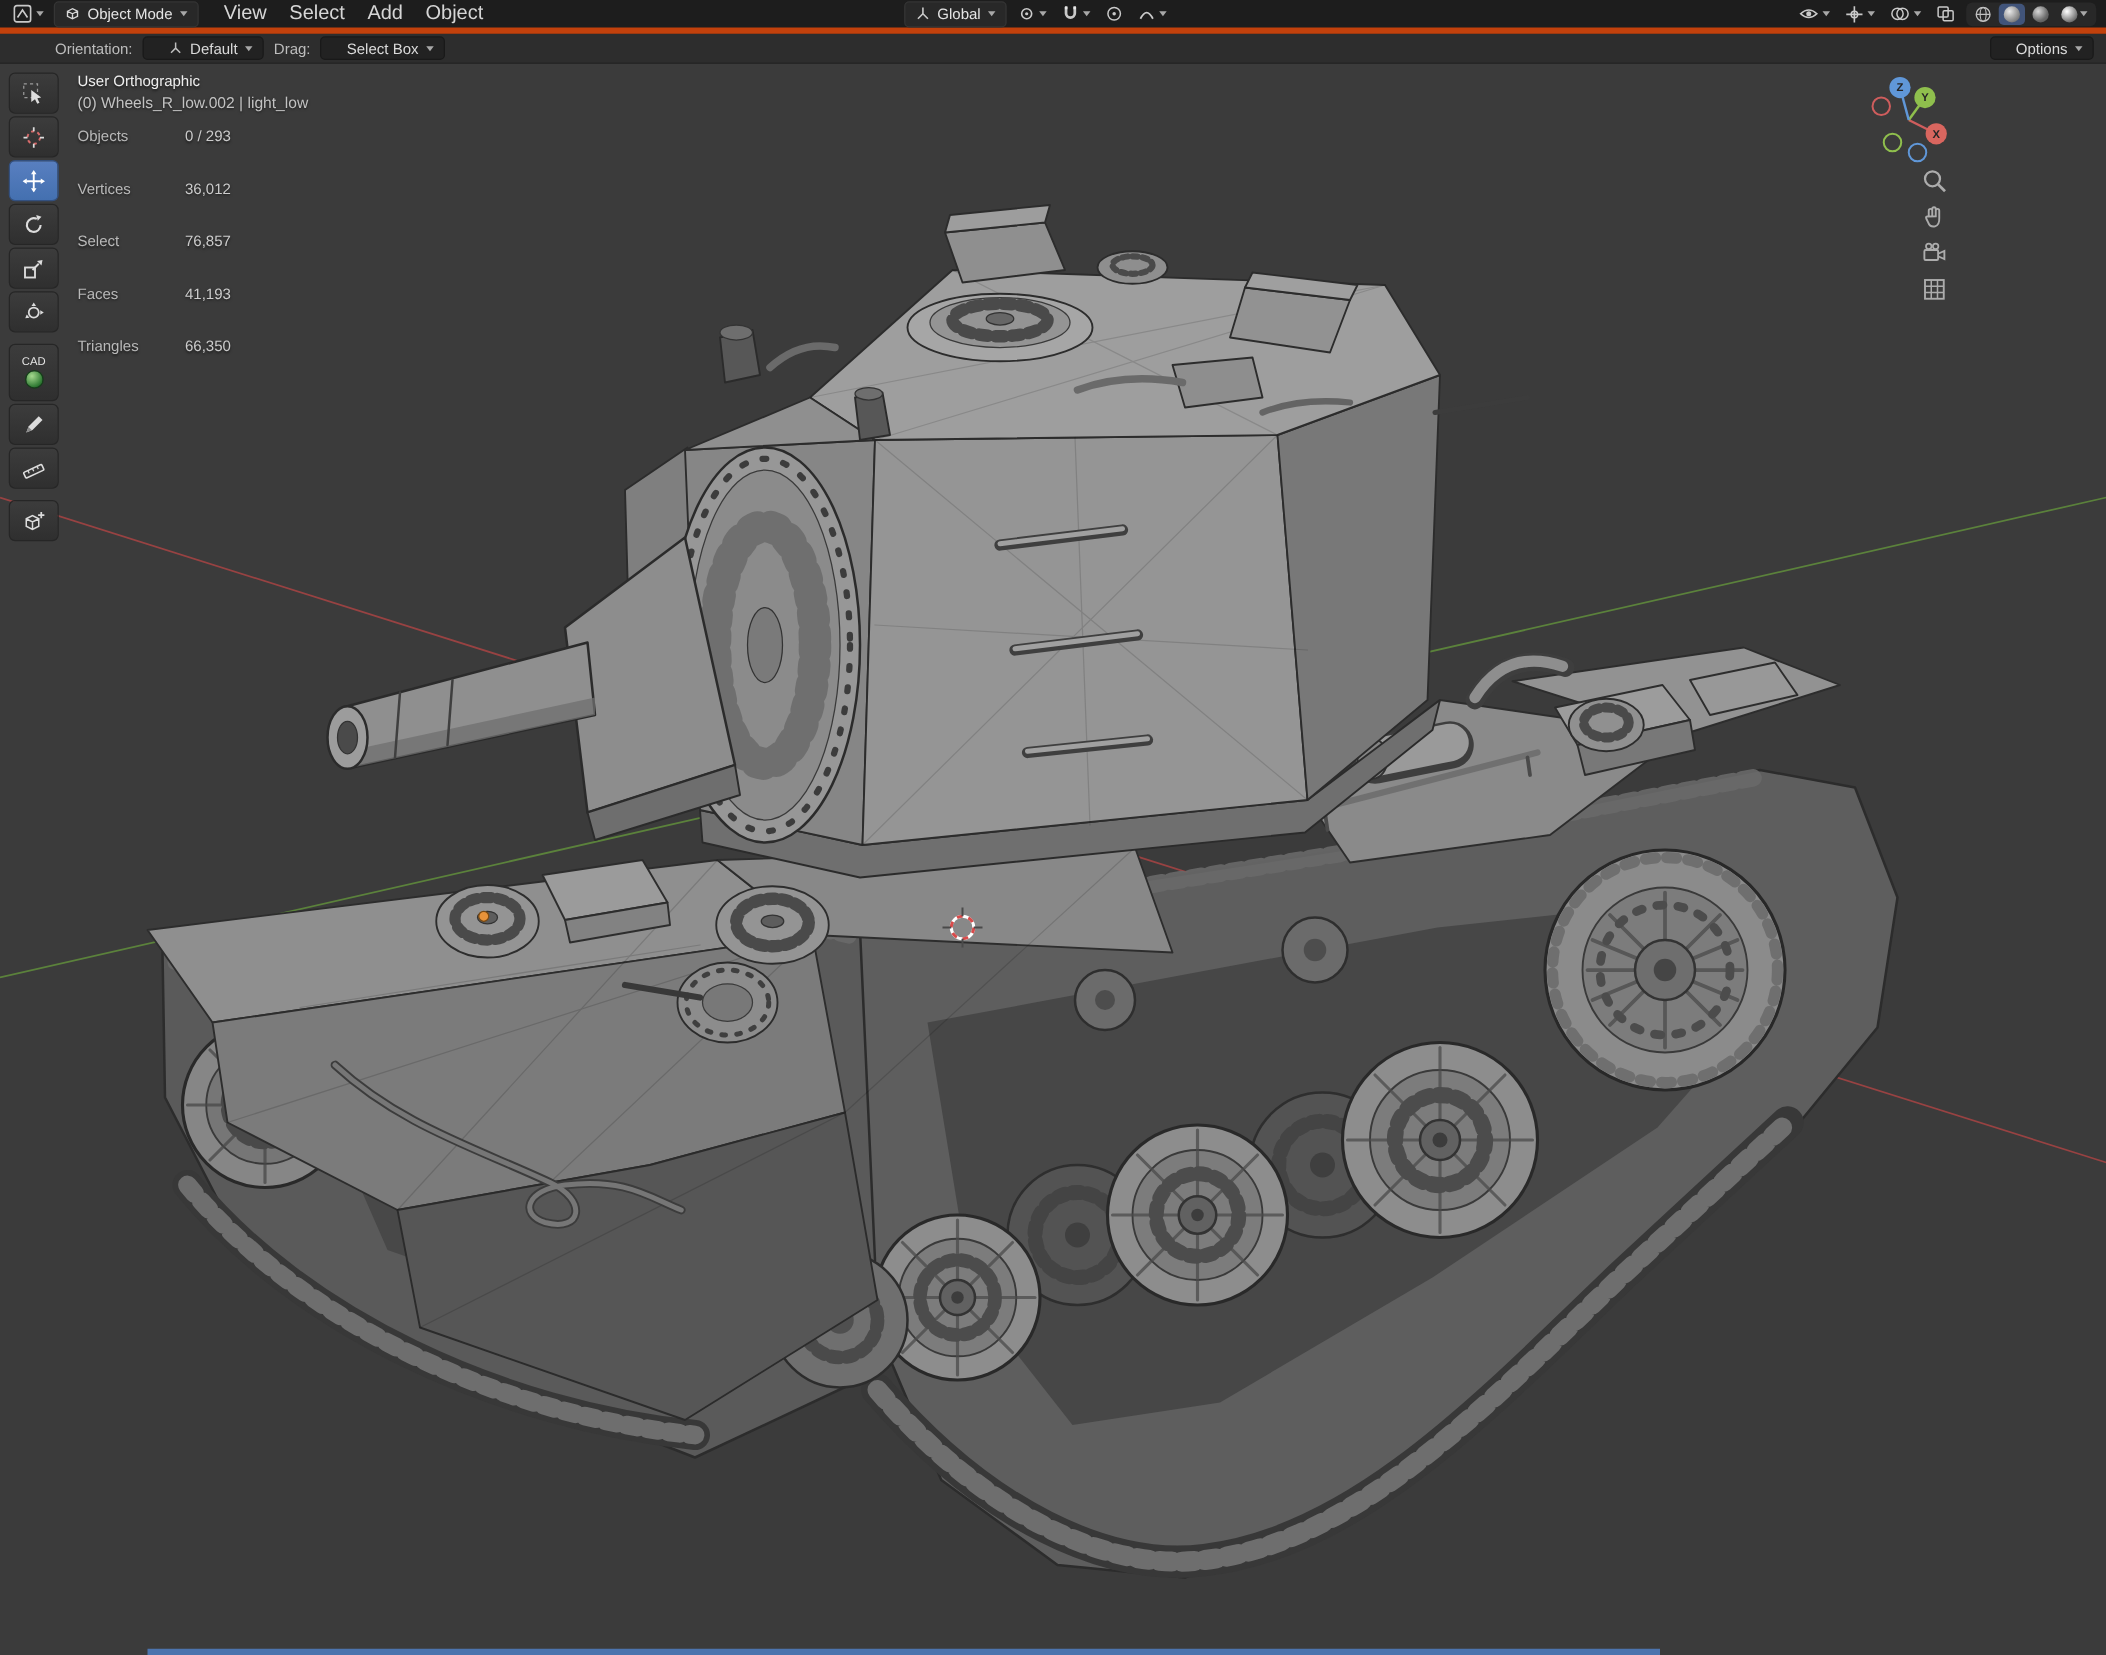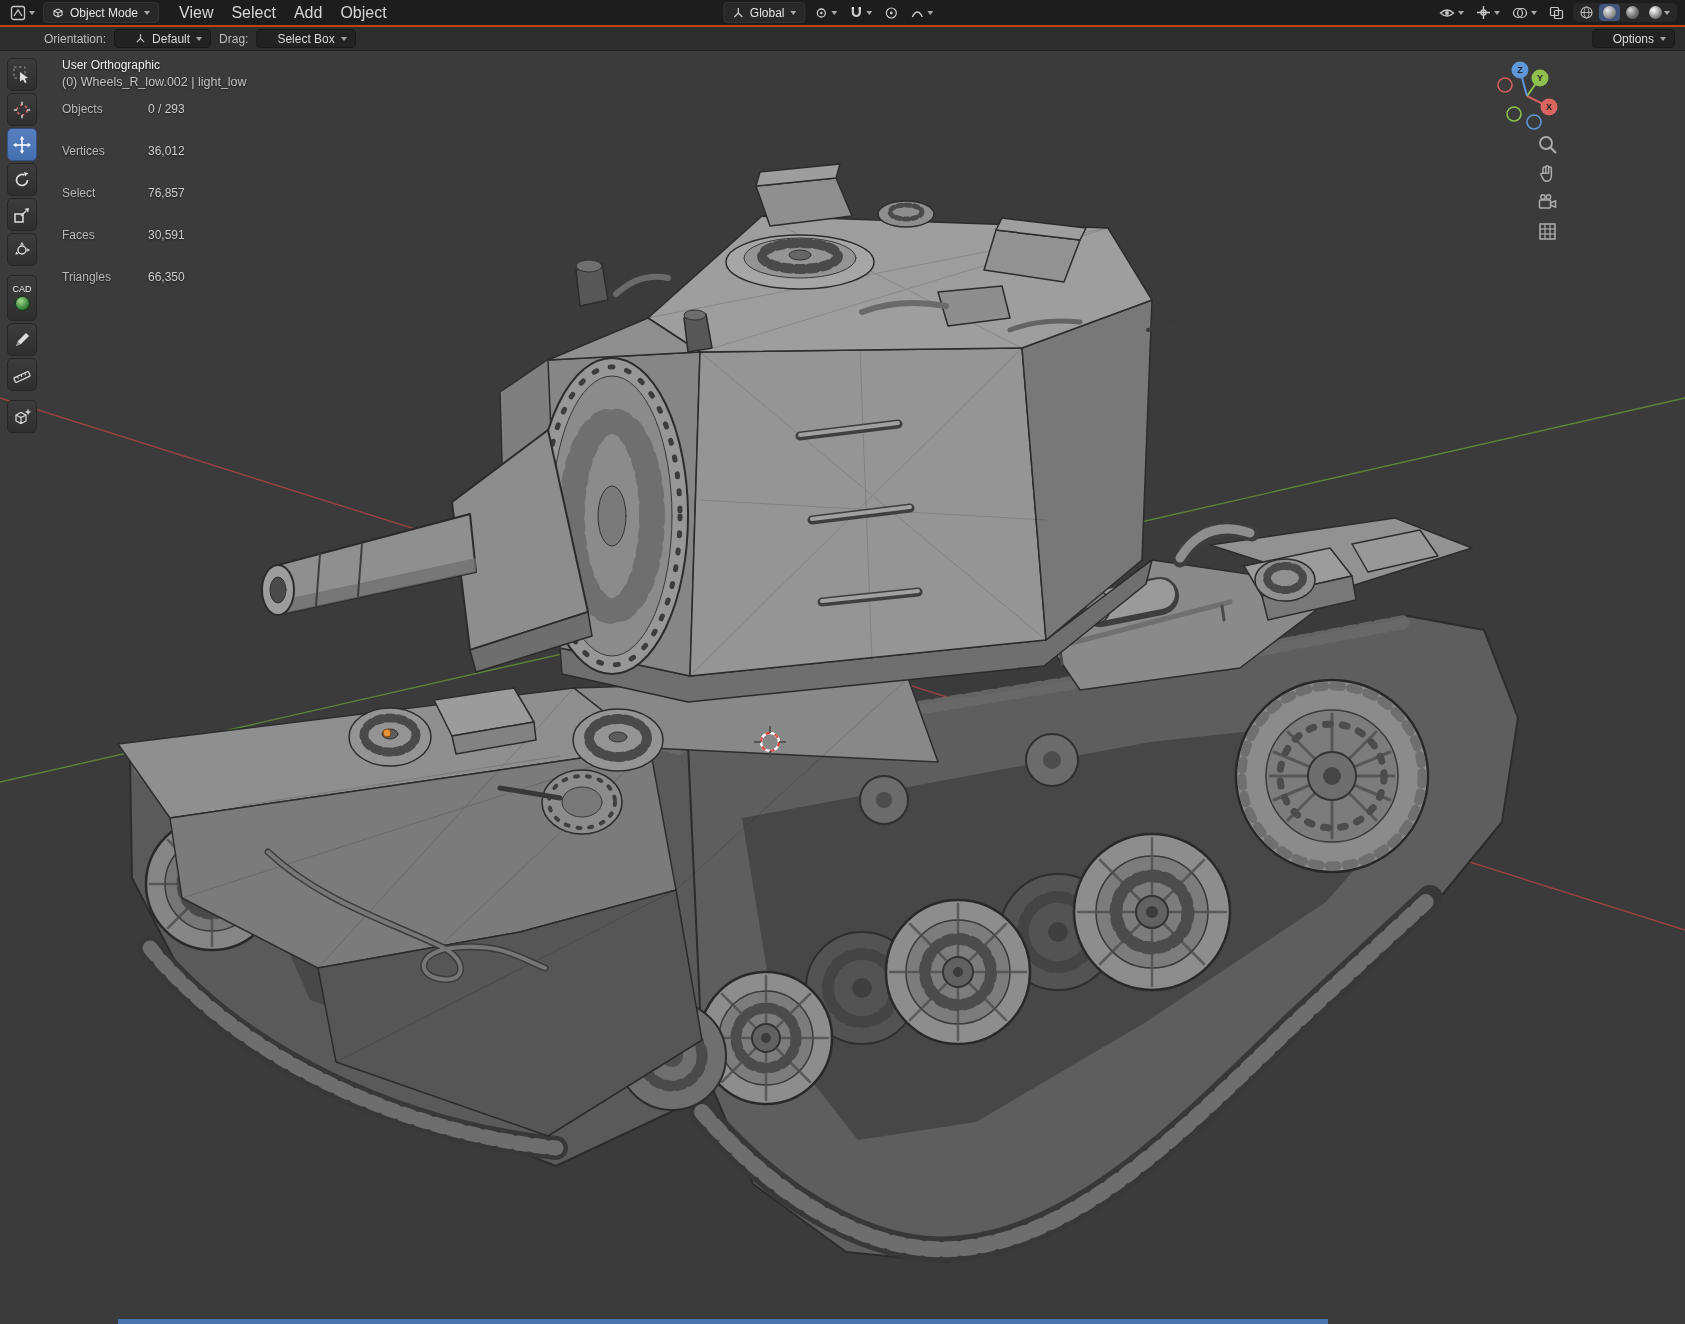--- a/index.html
+++ b/index.html
@@ -5,21 +5,21 @@
   *{margin:0;padding:0;box-sizing:border-box;}
   html,body{width:1685px;height:1324px;overflow:hidden;background:#3b3b3b;
     font-family:"Liberation Sans",sans-serif;user-select:none;}
   .app{position:relative;width:1685px;height:1324px;}
 
   
   .scene{position:absolute;inset:0;display:block;}
 
   
   .topbar{position:absolute;top:0;left:0;right:0;height:27px;background:#1d1d1d;
-    border-bottom:2px solid #c2410c;display:flex;align-items:center;padding:0 8px;gap:6px;z-index:40;}
+    border-bottom:5px solid #c2410c;display:flex;align-items:center;padding:0 8px;gap:6px;z-index:40;}
   .tb-center{position:absolute;left:50%;transform:translateX(-56%);display:flex;align-items:center;gap:6px;}
   .tb-right{margin-left:auto;display:flex;align-items:center;gap:6px;}
   .menus{display:flex;align-items:center;gap:2px;margin-left:6px;}
   .menu-item{color:#d6d6d6;font-size:16px;padding:3px 8px;border-radius:3px;cursor:default;}
   .dd{display:inline-flex;align-items:center;gap:6px;background:#282828;border:1px solid #353535;
     border-radius:4px;height:21px;padding:0 8px;color:#e4e4e4;font-size:12px;white-space:nowrap;}
   .caret{width:0;height:0;border-left:3.5px solid transparent;border-right:3.5px solid transparent;
     border-top:4px solid #a8a8a8;display:inline-block;}
   .icon-btn{display:inline-flex;align-items:center;gap:3px;padding:2px 3px;border-radius:3px;}
   .icon-btn svg,.editor-btn svg{display:block;}
@@ -33,21 +33,21 @@
 
   
   .toolrow{position:absolute;top:27px;left:0;right:0;height:24px;background:#2d2d2d;
     border-bottom:1px solid #242424;display:flex;align-items:center;padding:0 10px 0 44px;gap:8px;z-index:39;}
   .trlabel{color:#bdbdbd;font-size:12px;text-align:right;}
   .dd-dark{background:#222222;border:1px solid #191919;height:19px;color:#dadada;padding-left:20px;}
   .spacer{flex:1;}
 
   
   .toolbar-left{position:absolute;left:7px;top:58px;display:flex;flex-direction:column;gap:2px;z-index:30;}
-  .tool-btn{width:30px;height:33px;border-radius:5px;background:linear-gradient(#3c3c3c,#2f2f2f);
+  .tool-btn{width:40px;height:33px;border-radius:5px;background:linear-gradient(#3c3c3c,#2f2f2f);
     border:1px solid #262626;display:flex;align-items:center;justify-content:center;flex-direction:column;}
   .tool-btn.active{background:linear-gradient(#587fc0,#4470b0);border-color:#33507f;}
   .tool-btn.tall{height:46px;gap:2px;}
   .tgap{height:5px;}
   .cad-label{font-size:9px;color:#e6e6e6;line-height:9px;}
   .cad-ball{width:15px;height:15px;border-radius:50%;
     background:radial-gradient(circle at 35% 30%,#a5d98e,#2f7a33 70%,#1b4a1f);border:1px solid #163d1a;}
 
   
   .overlay-info{position:absolute;left:62px;top:57px;z-index:20;
@@ -509,21 +509,21 @@
     <div class="ov-view">User Orthographic</div>
     <div class="ov-obj">(0) Wheels_R_low.002 | light_low</div>
     <div class="stats">
       <span class="sl">Objects</span>
         <span class="sv">0 / 293</span>
       <span class="sl">Vertices</span>
         <span class="sv">36,012</span>
       <span class="sl">Select</span>
         <span class="sv">76,857</span>
       <span class="sl">Faces</span>
-        <span class="sv">30,591</span>
+        <span class="sv">41,193</span>
       <span class="sl">Triangles</span>
         <span class="sv">66,350</span>
     </div>
   </div>
 
   <div class="gizmo">
     <svg width="84" height="84" viewBox="0 0 84 84">
       <g stroke-width="2">
         <line x1="42" y1="42" x2="64" y2="53" stroke="#cf5d5d"></line>
         <line x1="42" y1="42" x2="55" y2="24" stroke="#8fbf4d"></line>

